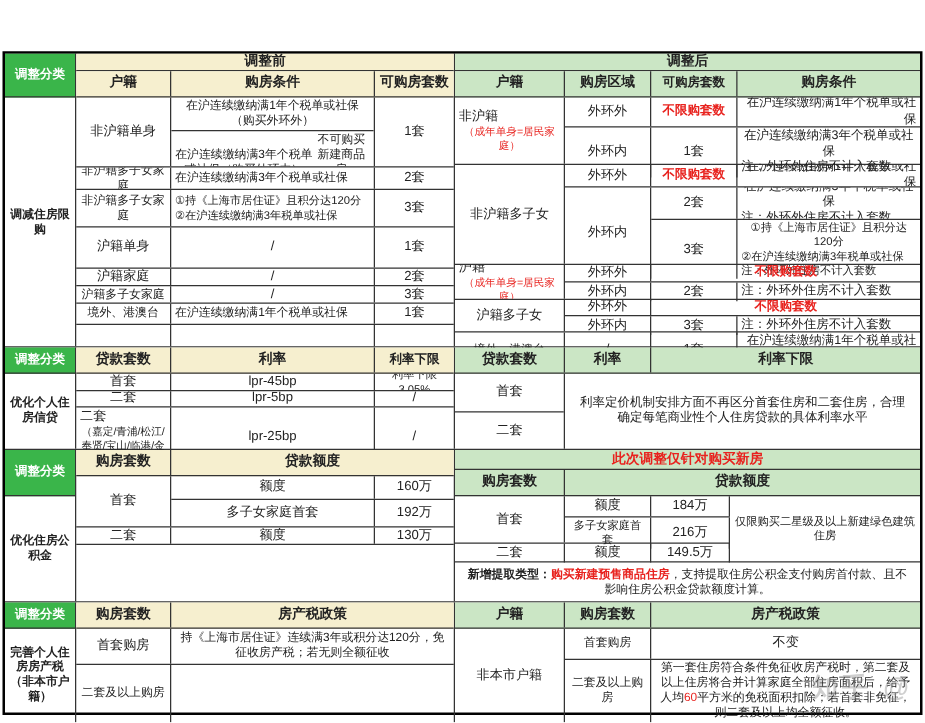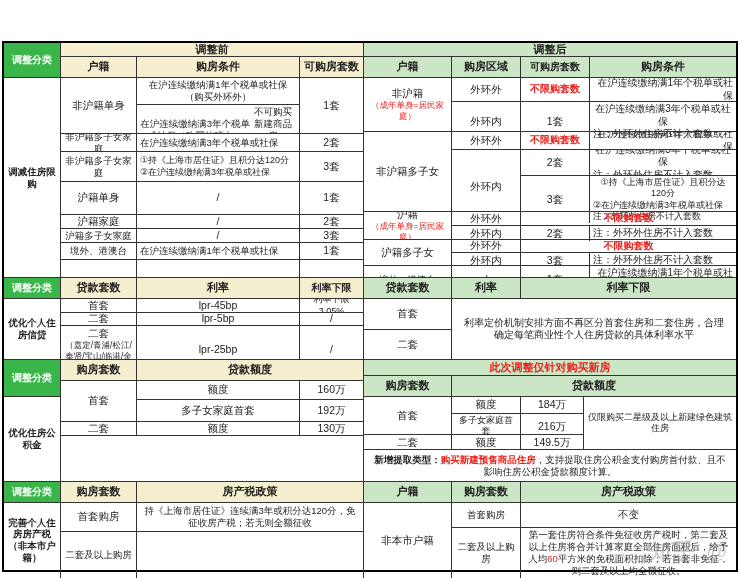--- a/index.html
+++ b/index.html
@@ -36,21 +36,21 @@
   .r.nb{border-bottom:none}
   .gr{display:flex;border-bottom:1px solid var(--bd);flex-shrink:0}
   .gr.nb{border-bottom:none}
   .grp{display:flex;border-bottom:1px solid var(--bd);flex-shrink:0}
   .grp.nb{border-bottom:none}
   .gcol{display:flex;flex-direction:column}
   .c{display:flex;align-items:center;justify-content:center;text-align:center;
         padding:1px 3px;border-right:1px solid var(--bd);overflow:hidden}
   .c.last{border-right:none}
   .c.al{justify-content:flex-start;text-align:right}
-  .c.col{flex-direction:column;align-items:center;justify-content:center}
+  .c.col{flex-direction:column;align-items:flex-start;justify-content:center}
   .c.coll{flex-direction:column;align-items:flex-start;justify-content:center}
   .stack{flex-direction:column;padding:0;align-items:stretch;justify-content:flex-start}
   .sub{display:flex;align-items:center;padding:1px 3px;border-bottom:1px solid var(--bd);flex-shrink:0}
   .sub.nb{border-bottom:none;flex:1}
   .sub.coll{flex-direction:row;align-items:flex-end;justify-content:center}
   .hd{font-weight:bold;font-size:11px}
   .wA{width:76px}.wC{width:63px}.mid{flex:1}
   .rA{width:88px}.rB{width:69px}.rC{width:69px}.rD{flex:1}
   .red{color:var(--red)}
   .redb{color:var(--red);font-weight:bold}

